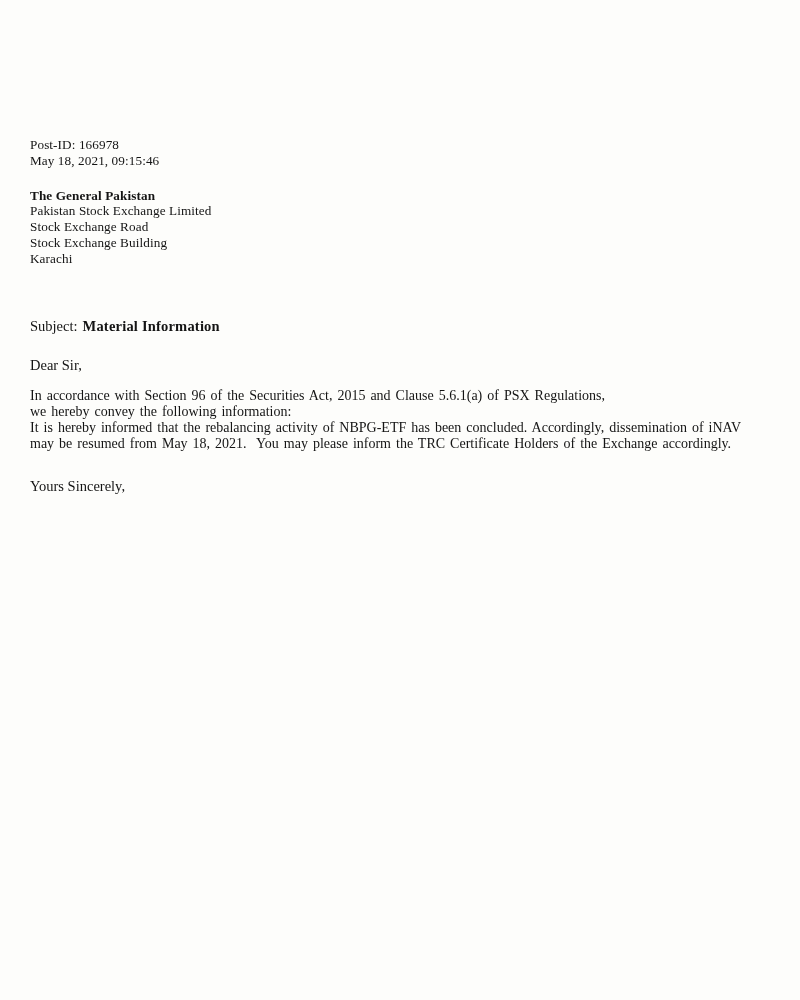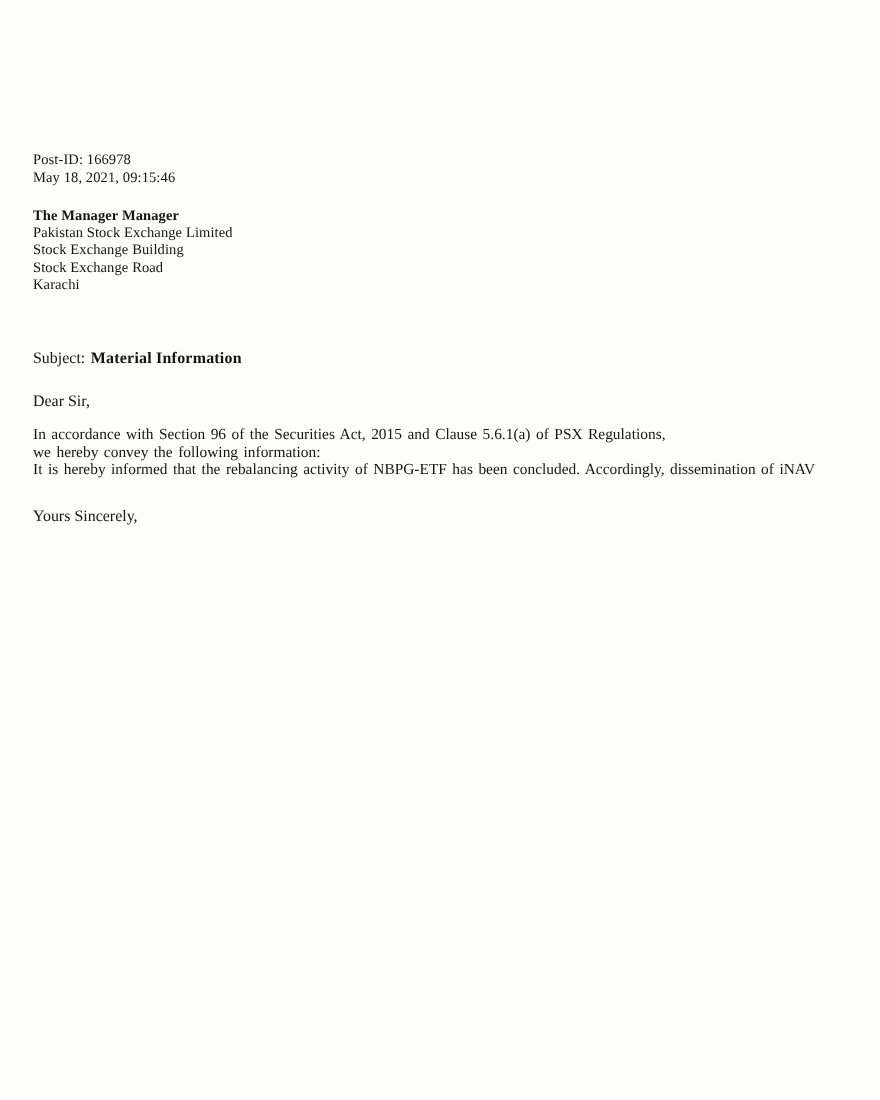--- a/index.html
+++ b/index.html
@@ -77,37 +77,38 @@
 <body>
 
 <div class="page">
 
   <div class="meta-block">
     <div>Post-ID: 166978</div>
     <div>May 18, 2021, 09:15:46</div>
   </div>
 
   <div class="recipient-block">
-    <div class="recipient-name">The Manager Manager</div>
+    <div class="recipient-name">The General Pakistan</div>
     <div>Pakistan Stock Exchange Limited</div>
+    <div>Stock Exchange Road</div>
     <div>Stock Exchange Building</div>
-    <div>Stock Exchange Road</div>
     <div>Karachi</div>
   </div>
 
   <div class="subject-line">
     <span class="subject-label">Subject:</span><span class="subject-value">Material Information</span>
   </div>
 
   <div class="salutation">Dear Sir,</div>
 
   <div class="paragraph para-1">
     <div class="line">In accordance with Section 96 of the Securities Act, 2015 and Clause 5.6.1(a) of PSX Regulations,</div>
     <div class="line">we hereby convey the following information:</div>
   </div>
 
   <div class="paragraph para-2">
     <div class="line">It is hereby informed that the rebalancing activity of NBPG-ETF has been concluded. Accordingly, dissemination of iNAV</div>
+    <div class="line">may be resumed from May 18, 2021.  You may please inform the TRC Certificate Holders of the Exchange accordingly.</div>
   </div>
 
   <div class="closing">Yours Sincerely,</div>
 
 </div>
 
 </body></html>

